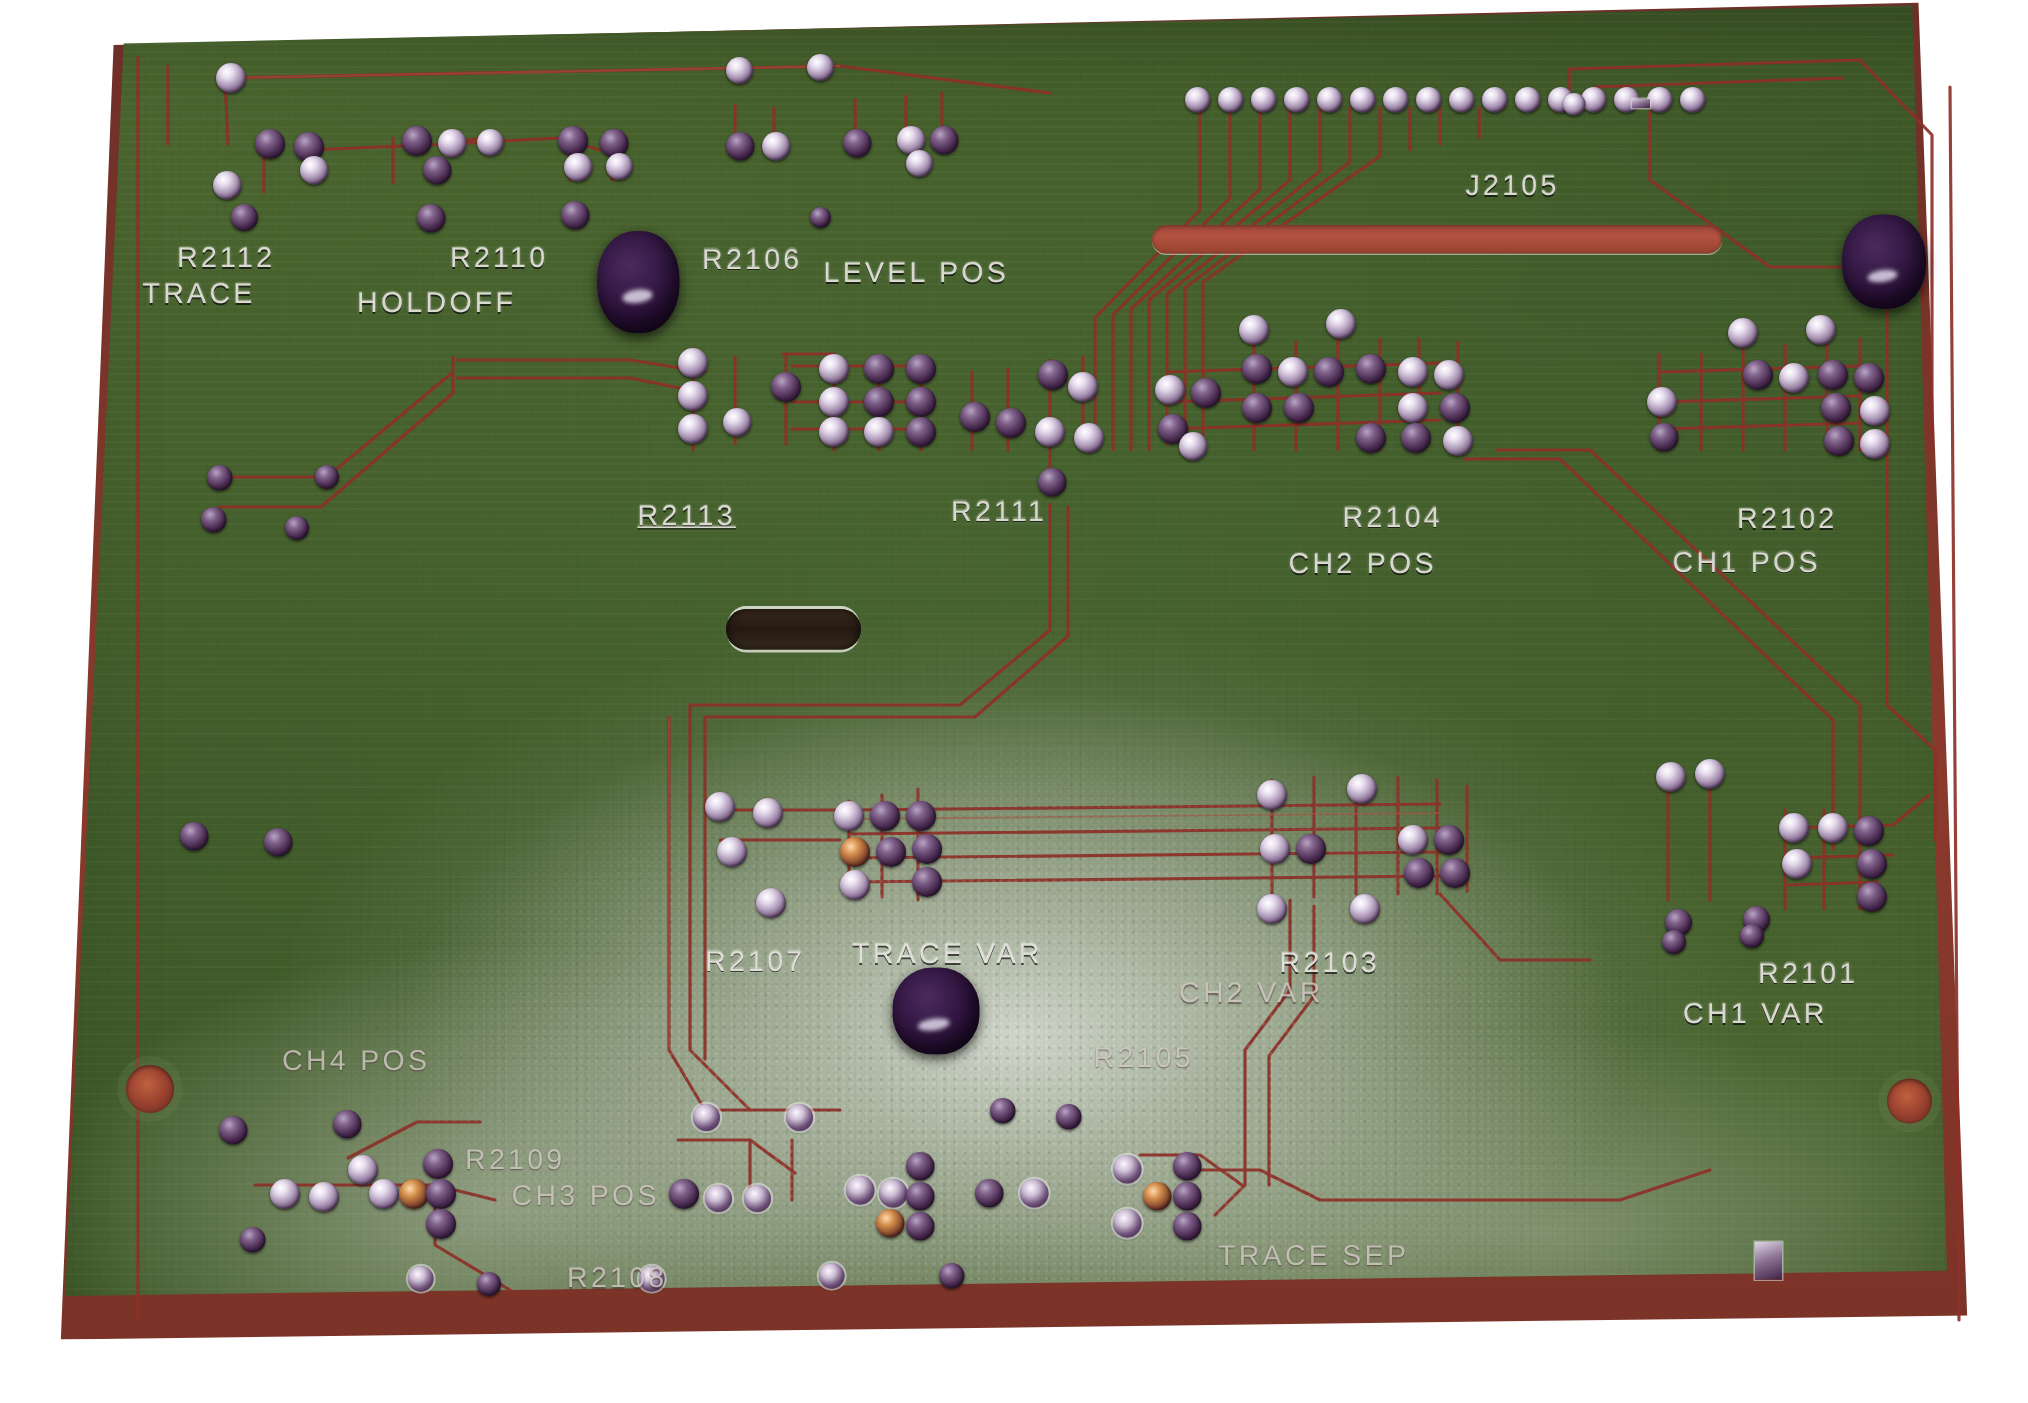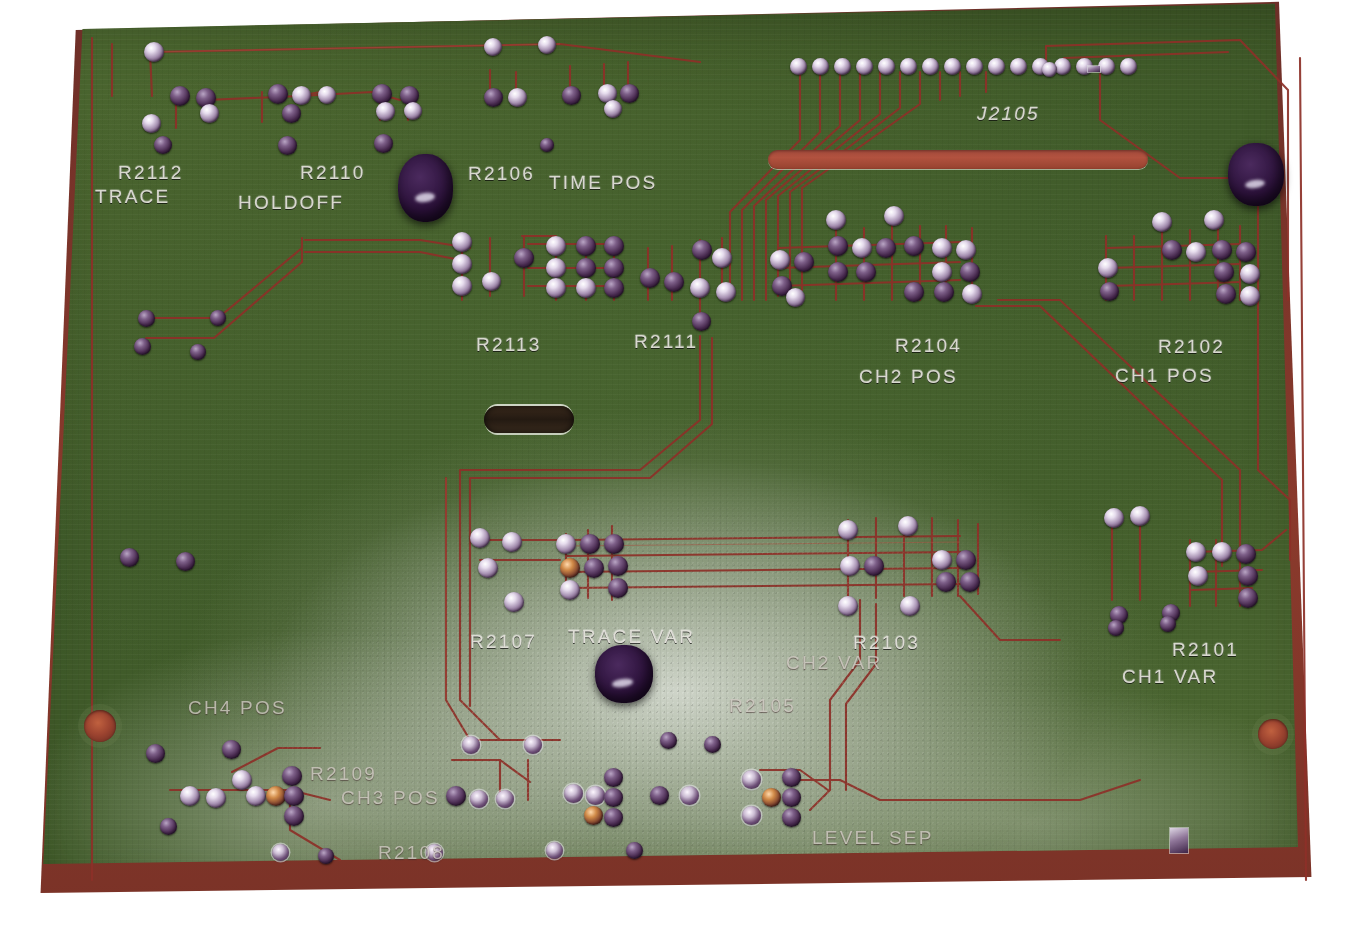--- a/index.html
+++ b/index.html
@@ -431,35 +431,35 @@
     <div class="pad dark" style="left:1108px;top:620px;width:16px;height:16px;"></div>
     <div class="pad dark" style="left:1160px;top:616px;width:16px;height:16px;"></div>
   </div>
 
   <div>
     <div class="silk" style="left:118px;top:162px;">R2112</div>
     <div class="silk" style="left:95px;top:186px;">TRACE</div>
     <div class="silk" style="left:300px;top:162px;">R2110</div>
     <div class="silk" style="left:238px;top:192px;">HOLDOFF</div>
     <div class="silk" style="left:468px;top:163px;">R2106</div>
-    <div class="silk" style="left:549px;top:172px;">TIME POS</div>
-    <div class="silk" style="left:977px;top:103px;font-style:italic;">J2105</div>
-    <div class="silk" style="left:476px;top:334px;">R2113</div>
+    <div class="silk" style="left:549px;top:172px;">LEVEL POS</div>
+    <div class="silk" style="left:977px;top:114px;">J2105</div>
+    <div class="silk" style="left:425px;top:334px;text-decoration:underline;">R2113</div>
     <div class="silk" style="left:634px;top:331px;">R2111</div>
     <div class="silk" style="left:895px;top:335px;">R2104</div>
     <div class="silk" style="left:859px;top:366px;">CH2 POS</div>
     <div class="silk" style="left:1158px;top:336px;">R2102</div>
     <div class="silk" style="left:1115px;top:365px;">CH1 POS</div>
     <div class="silk" style="left:470px;top:631px;">R2107</div>
     <div class="silk" style="left:568px;top:626px;">TRACE VAR</div>
     <div class="silk" style="left:853px;top:632px;">R2103</div>
     <div class="silk dim" style="left:786px;top:652px;">CH2 VAR</div>
     <div class="silk" style="left:1172px;top:639px;">R2101</div>
     <div class="silk" style="left:1122px;top:666px;">CH1 VAR</div>
     <div class="silk dim" style="left:729px;top:695px;">R2105</div>
     <div class="silk dim" style="left:188px;top:697px;">CH4 POS</div>
     <div class="silk dim" style="left:310px;top:763px;">R2109</div>
     <div class="silk dim" style="left:341px;top:787px;">CH3 POS</div>
     <div class="silk dim" style="left:378px;top:842px;">R2108</div>
-    <div class="silk dim" style="left:812px;top:827px;">LEVEL SEP</div>
+    <div class="silk dim" style="left:812px;top:827px;">TRACE SEP</div>
   </div>
 
 </div>
 
 </body></html>

